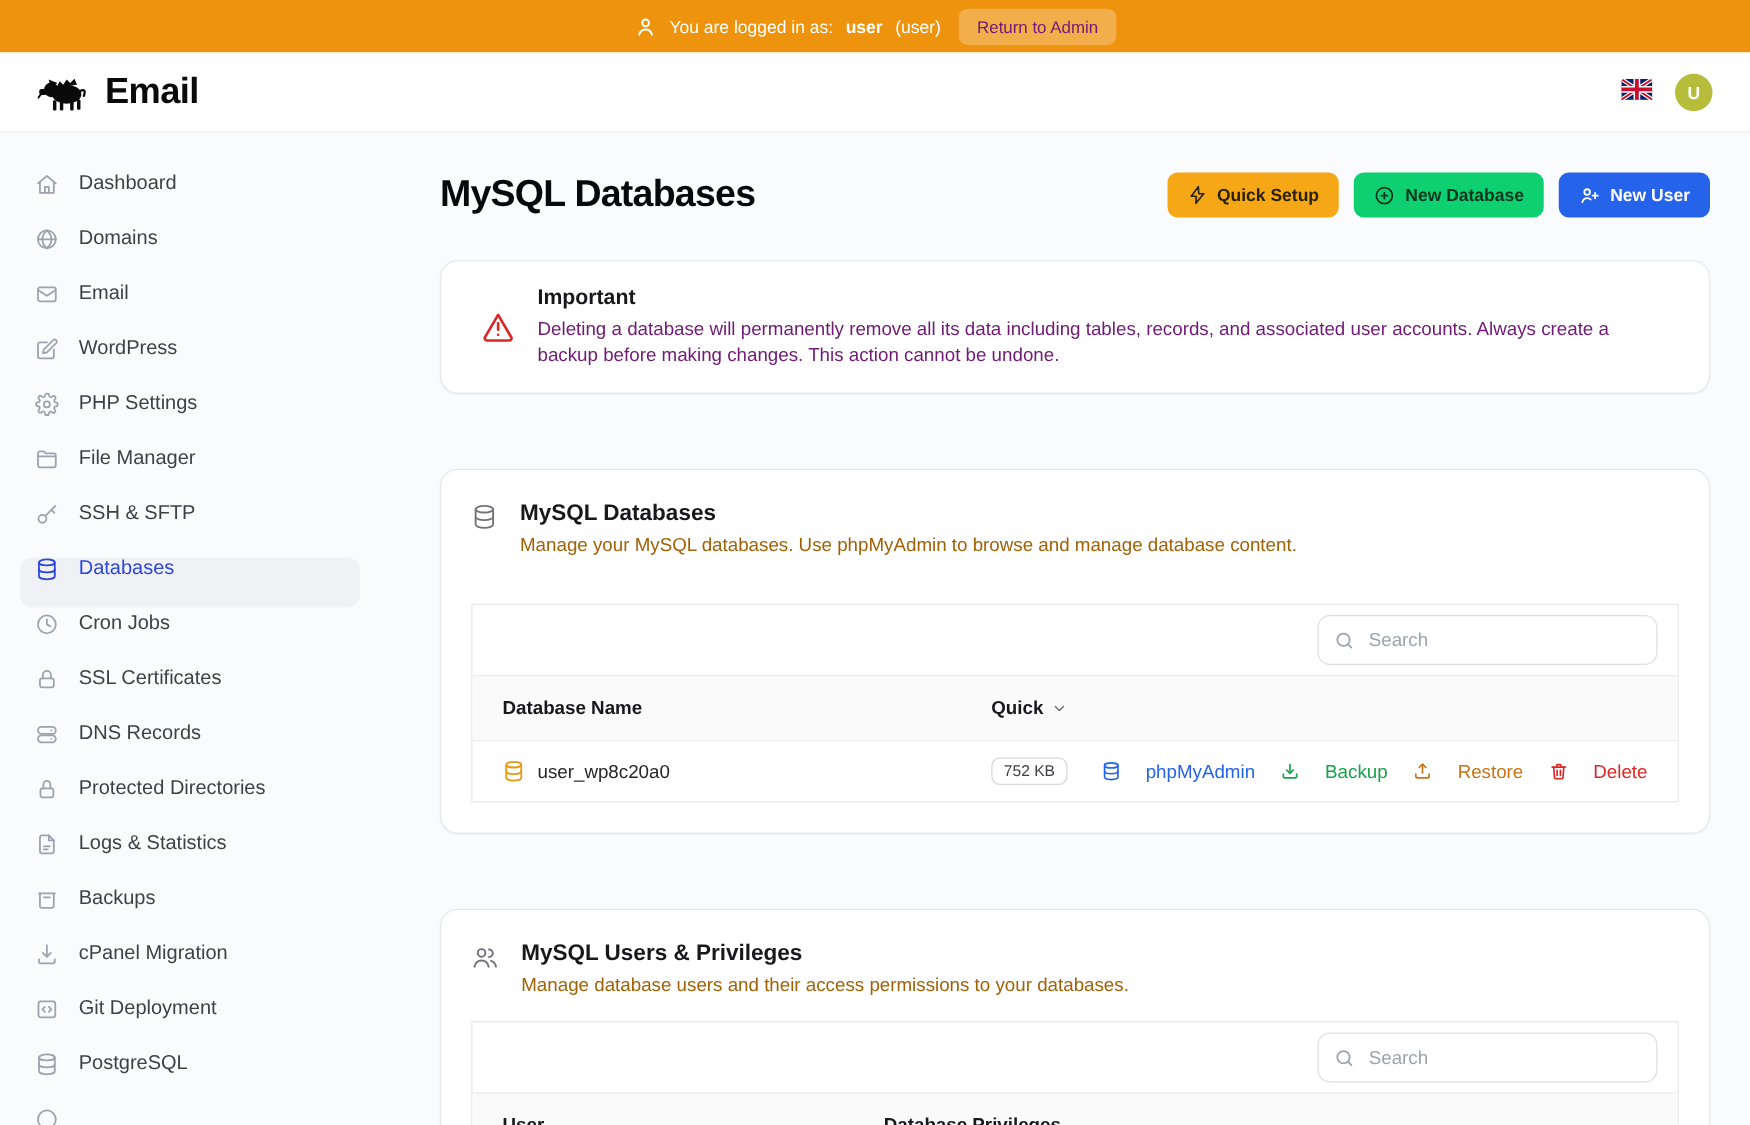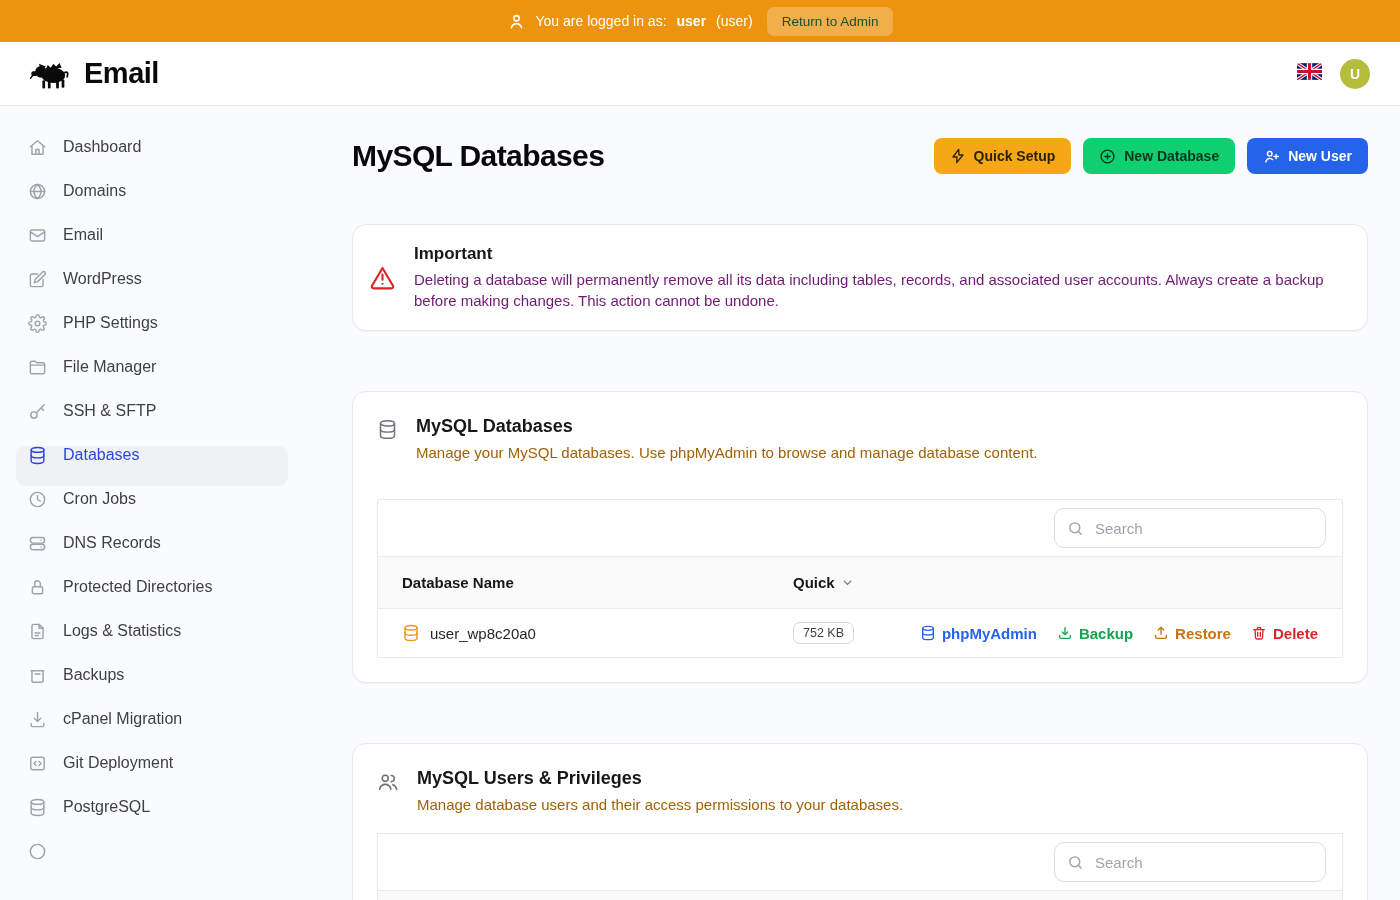--- a/index.html
+++ b/index.html
@@ -11,21 +11,21 @@
   html,body{margin:0;padding:0}
   body{
     width:1400px;height:900px;overflow:hidden;background:#fafbfc;
     font-family:"Liberation Sans","DejaVu Sans",sans-serif;color:#18181b;
   }
   svg{flex:none}
   
   .topbar{height:42px;background:var(--topbar);display:flex;align-items:center;justify-content:center;gap:14px;color:#fff;font-size:14px}
   .topbar .msg{display:flex;align-items:center;gap:10px}
   .topbar b{font-weight:700}
-  .return-btn{background:rgba(255,255,255,.25);border:none;color:#14532d;font-size:13.5px;padding:7px 15px;border-radius:7px;cursor:pointer;font-family:inherit}
+  .return-btn{background:rgba(255,255,255,.25);border:none;color:#701a75;font-size:13.5px;padding:7px 15px;border-radius:7px;cursor:pointer;font-family:inherit}
   
   .header{height:64px;background:#fff;border-bottom:1px solid #ebecee;display:flex;align-items:center;padding:0 30px}
   .brand{display:flex;align-items:center;gap:10px;font-size:29px;font-weight:800;letter-spacing:-.5px;color:#0a0a0a}
   .header-right{margin-left:auto;display:flex;align-items:center;gap:18px}
   .flag{border-radius:3px;overflow:hidden;display:block;cursor:pointer}
   .avatar{width:30px;height:30px;border-radius:50%;background:var(--avatar);color:#fff;font-size:14px;font-weight:700;display:flex;align-items:center;justify-content:center;cursor:pointer}
   
   .layout{display:flex;height:794px}
   .sidebar{width:304px;flex:none;padding:32px 16px}
   .side-item{height:40px;display:flex;align-items:flex-start;gap:16px;padding:0 12px;border-radius:10px;margin-bottom:4px;font-size:16px;color:#3f3f46;cursor:pointer}
@@ -36,21 +36,21 @@
   
   .page-head{display:flex;align-items:center;justify-content:space-between}
   h1{margin:0;font-size:30px;font-weight:800;letter-spacing:-.6px;color:#09090b}
   .actions{display:flex;gap:12px}
   .btn{height:36px;border:none;border-radius:8px;display:inline-flex;align-items:center;gap:8px;padding:0 16px;font-size:14px;font-weight:600;cursor:pointer;font-family:inherit}
   .btn-amber{background:var(--amber);color:#2a2206}
   .btn-green{background:var(--green);color:#07351f}
   .btn-blue{background:var(--blue);color:#fff}
   
   .card{background:#fff;border:1px solid #e7e8ea;border-radius:14px;box-shadow:0 1px 2px rgba(0,0,0,.04)}
-  .warning-card{margin-top:50px;padding:19px 16px;display:flex;align-items:center;gap:18px}
+  .warning-card{margin-top:34px;padding:19px 32px;display:flex;align-items:center;gap:18px}
   .warn-title{font-size:17px;font-weight:700;margin-bottom:6px;color:#18181b}
   .warn-body{font-size:15px;color:#701a75;line-height:1.38;max-width:945px}
   .section-card{margin-top:60px;padding:24px}
   .section-head{display:flex;gap:18px}
   .section-icon{color:#71717a;margin-top:3px}
   .section-title{font-size:18px;font-weight:700;color:#18181b}
   .section-sub{font-size:15px;color:#a16207;margin-top:7px}
   .panel{border:1px solid #e7e8ea;border-radius:1px;margin-top:38px;overflow:hidden}
   .users .panel{margin-top:20px}
   .search-row{height:56px;display:flex;align-items:center;justify-content:flex-end;padding:0 16px}
@@ -59,21 +59,21 @@
   .search-box input::placeholder{color:#9ca3af}
   .thead{display:grid;grid-template-columns:391px 1fr auto;align-items:center;background:#fafafa;border-top:1px solid #ebecee;border-bottom:1px solid #ebecee;padding:17px 24px;font-size:15px;font-weight:700;color:#18181b}
   .users .thead{grid-template-columns:305px 1fr}
   .th{display:flex;align-items:center;gap:6px}
   .th svg{color:#71717a}
   .trow{display:grid;grid-template-columns:391px 1fr auto;align-items:center;padding:13px 24px}
   .db-name{display:flex;align-items:center;gap:10px;font-size:15px;color:#27272a}
   .db-name svg{color:#E89A12}
   .badge{justify-self:start;border:1px solid #d6d7da;border-radius:7px;padding:3px 9px;font-size:12.5px;color:#3f3f46;background:#fff}
   .row-actions{display:flex;gap:20px;align-items:center}
-  .action{display:inline-flex;align-items:flex-start;gap:6px;font-size:15px;font-weight:700;cursor:pointer;background:none;border:none;padding:0;font-family:inherit}
+  .action{display:inline-flex;align-items:flex-start;gap:20px;font-size:15px;font-weight:400;cursor:pointer;background:none;border:none;padding:0;font-family:inherit}
   .a-blue{color:var(--link-blue)} .a-green{color:var(--link-green)}
   .a-orange{color:var(--link-orange)} .a-red{color:var(--link-red)}
 </style>
 </head>
 <body>
 
 <div class="topbar">
   <span class="msg">
     <svg width="19" height="19" viewBox="0 0 24 24" fill="none" stroke="currentColor" stroke-width="2" stroke-linecap="round" stroke-linejoin="round">
         <circle cx="12" cy="8" r="3.4"></circle>
@@ -179,20 +179,27 @@
           <path d="M4 12v7c0 1.66 3.58 3 8 3s8-1.34 8-3v-7"></path>
         </svg>
       <span>Databases</span>
     </div>
     <div class="side-item">
       <svg width="19" height="19" viewBox="0 0 24 24" fill="none" stroke="currentColor" stroke-width="1.8" stroke-linecap="round" stroke-linejoin="round">
           <circle cx="12" cy="12" r="9"></circle>
           <path d="M12 7v5l3.5 2"></path>
         </svg>
       <span>Cron Jobs</span>
+    </div>
+    <div class="side-item">
+      <svg width="19" height="19" viewBox="0 0 24 24" fill="none" stroke="currentColor" stroke-width="1.8" stroke-linecap="round" stroke-linejoin="round">
+          <rect x="5" y="11" width="14" height="9" rx="2"></rect>
+          <path d="M8 11V7.5a4 4 0 0 1 8 0V11"></path>
+        </svg>
+      <span>SSL Certificates</span>
     </div>
     <div class="side-item">
       <svg width="19" height="19" viewBox="0 0 24 24" fill="none" stroke="currentColor" stroke-width="1.8" stroke-linecap="round" stroke-linejoin="round">
           <rect x="3" y="4.5" width="18" height="7" rx="3.5"></rect>
           <rect x="3" y="13" width="18" height="7" rx="3.5"></rect>
           <path d="M16.5 8h.01M16.5 16.5h.01"></path>
         </svg>
       <span>DNS Records</span>
     </div>
     <div class="side-item">

